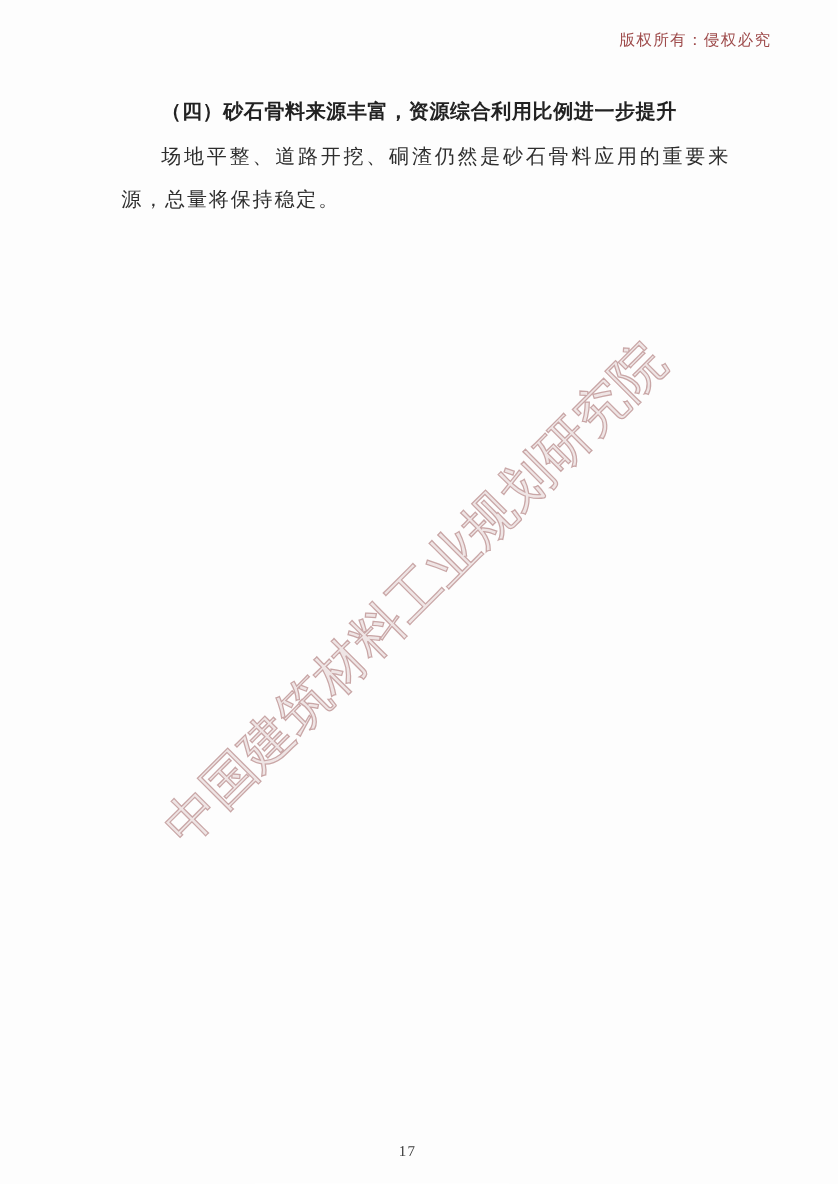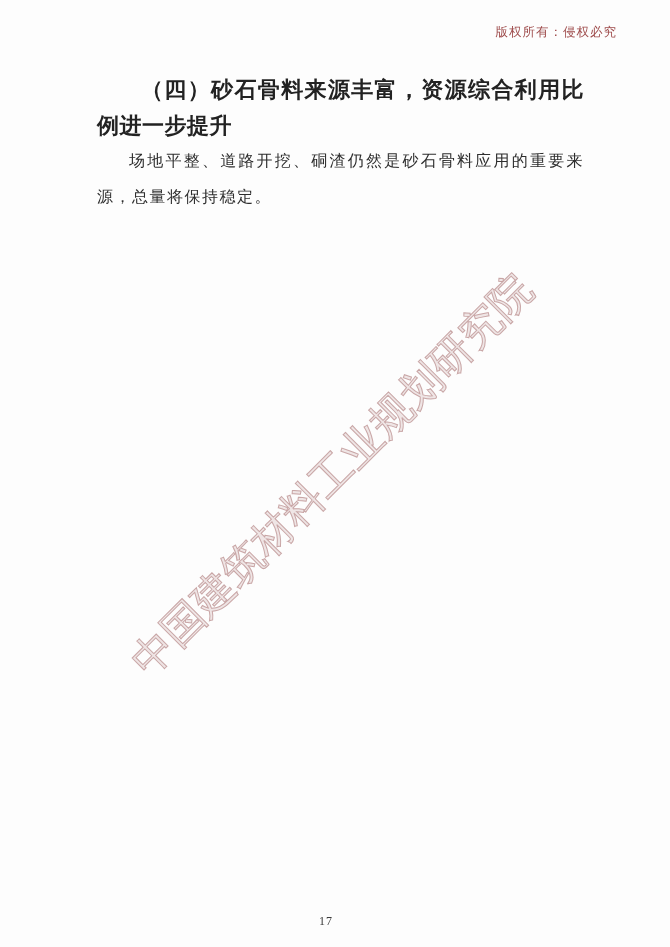--- a/index.html
+++ b/index.html
@@ -55,21 +55,21 @@
     margin: 0;
   }
   .para-indent {
     text-indent: 2em;
   }
   .section-heading {
     margin: 0;
     text-indent: 2em;
     font-family: "Liberation Sans", "DejaVu Sans", sans-serif;
     font-weight: 700;
-    font-size: 22px;
+    font-size: 16px;
     letter-spacing: 0.5px;
     color: #222222;
   }
   .pagenum {
     position: absolute;
     left: 0;
     width: 652px;
     top: 914px;
     text-align: center;
     font-size: 12px;

